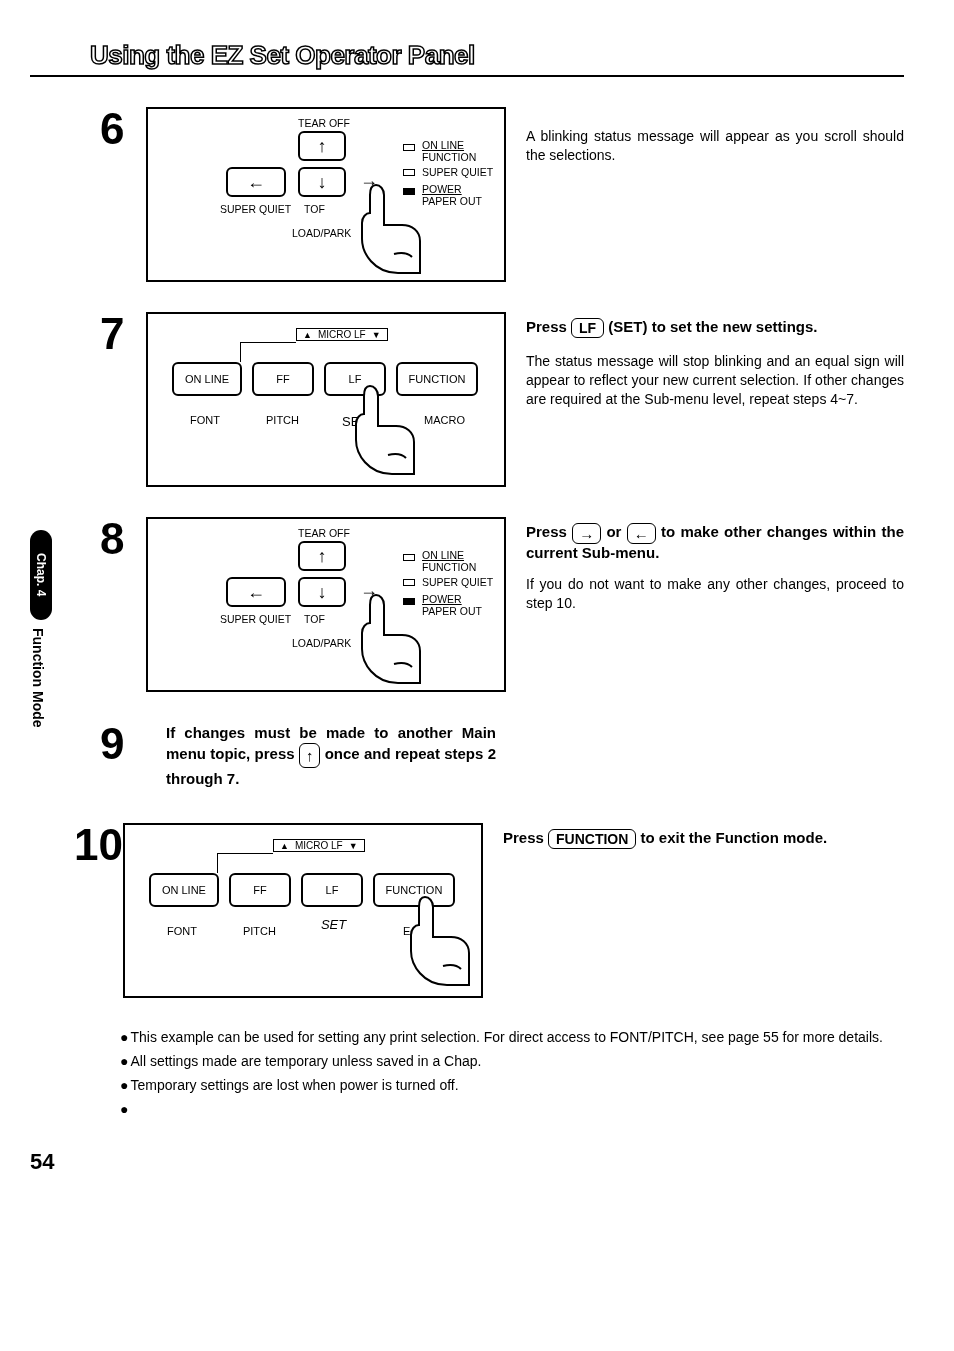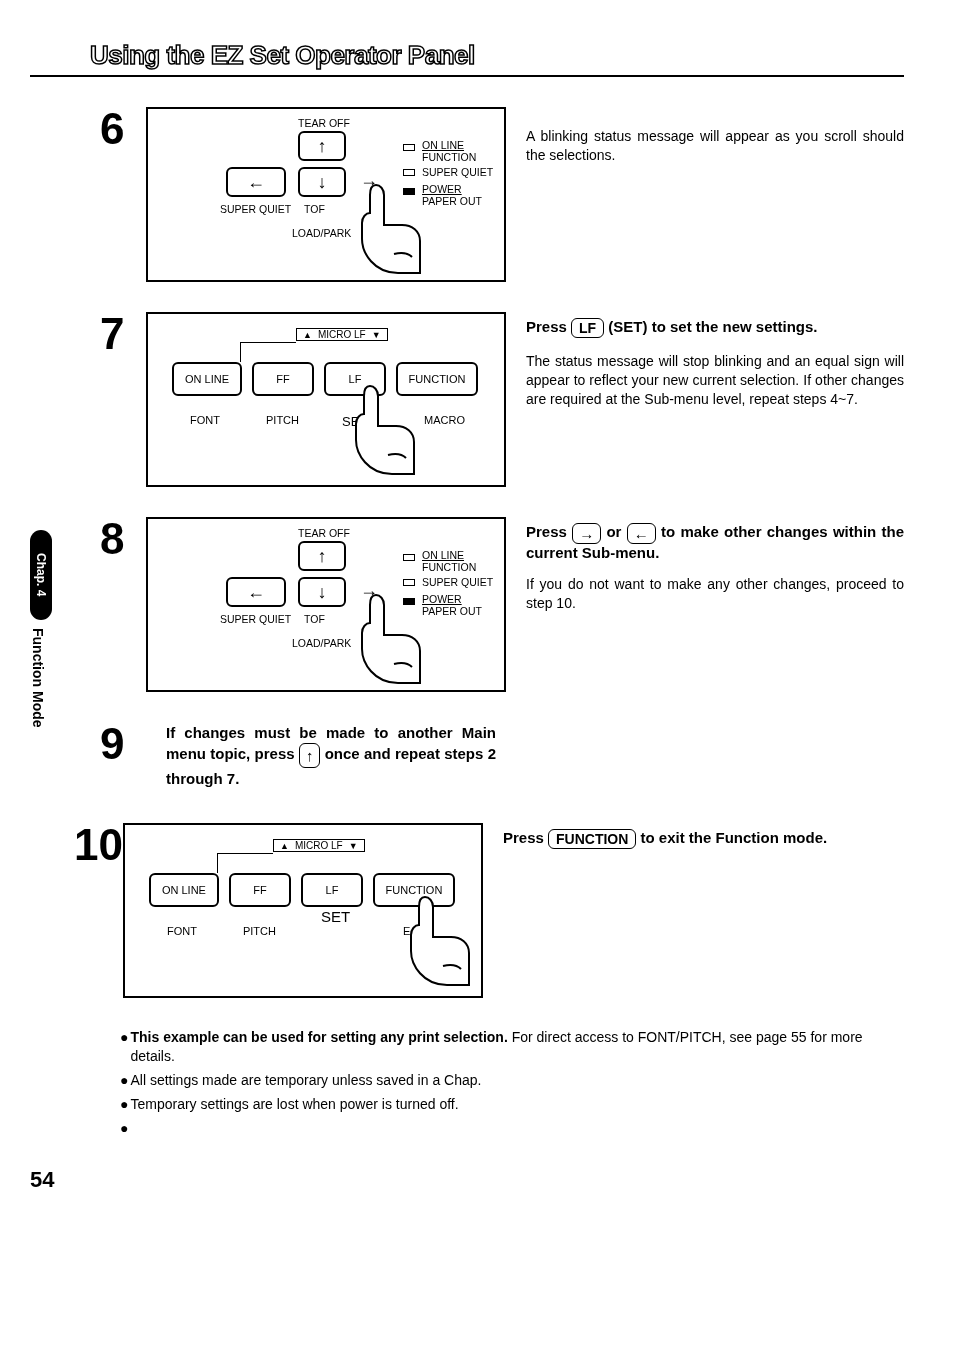--- a/index.html
+++ b/index.html
@@ -84,21 +84,21 @@
     display:inline-block; border:1.5px solid #000; border-radius:6px; padding:1px 7px; font-size:14px; font-weight:bold; vertical-align:middle;
   }
   .keycap.arrowcap { padding:1px 6px; font-size:15px; }
 
   .step9-text { font-weight:bold; font-size:15px; text-align: justify; max-width: 330px; line-height:1.4;}
 
   .notes { margin-left: 90px; margin-top: 20px; font-size:14px; }
   .notes .note { display:flex; gap:2px; margin-bottom:5px; line-height:1.35; }
   .notes .bullet { flex:0 0 auto; }
   .notes .ntext {}
-  .notes .boldpart { font-weight:bold; }
+  .notes .boldpart { font-weight:normal; }
 
   .pagenum { font-size:22px; font-weight:bold; margin-top:30px; }
 </style>
 </head>
 <body>
 
 <div class="title-wrap">
   <span class="title">Using the EZ Set Operator Panel</span>
 </div>
 <div class="title-underline"></div>
@@ -258,21 +258,21 @@
             <span class="tri">▼</span>
           </div>
           <div style="position:absolute; left:92px; top:28px; width:1px; height:20px; background:#000;"></div>
           <div style="position:absolute; left:92px; top:28px; width:56px; height:1px; background:#000;"></div>
           <div class="btn" style="left:24px; top:48px; width:70px; height:34px;">ON LINE</div>
           <div class="btn" style="left:104px; top:48px; width:62px; height:34px;">FF</div>
           <div class="btn" style="left:176px; top:48px; width:62px; height:34px;">LF</div>
           <div class="btn" style="left:248px; top:48px; width:82px; height:34px;">FUNCTION</div>
           <span class="lbl" style="left:42px; top:100px; font-size:11px;">FONT</span>
           <span class="lbl" style="left:118px; top:100px; font-size:11px;">PITCH</span>
-          <span class="lbl" style="left:196px; top:83px; font-size:15px;">SET</span>
+          <span class="lbl" style="left:196px; top:92px; font-size:13px;font-style:italic;">SET</span>
           <span class="lbl" style="left:278px; top:100px; font-size:11px;">E</span>
           <div class="hand" style="left:282px; top:66px;">
             <svg width="70" height="100" viewBox="0 0 70 100">
                 <path d="M18 6 C14 6 12 10 12 16 L12 34 C8 34 4 38 4 44 L4 60 C4 74 16 94 40 94 L62 94 L62 62 C62 52 54 46 44 46 L26 46 L26 16 C26 10 22 6 18 6 Z" fill="#fff" stroke="#000" stroke-width="2"></path>
                 <path d="M36 75 C44 73 50 74 54 78" fill="none" stroke="#000" stroke-width="2"></path>
               </svg>
           </div>
         </div>
       </div>
     </div>

